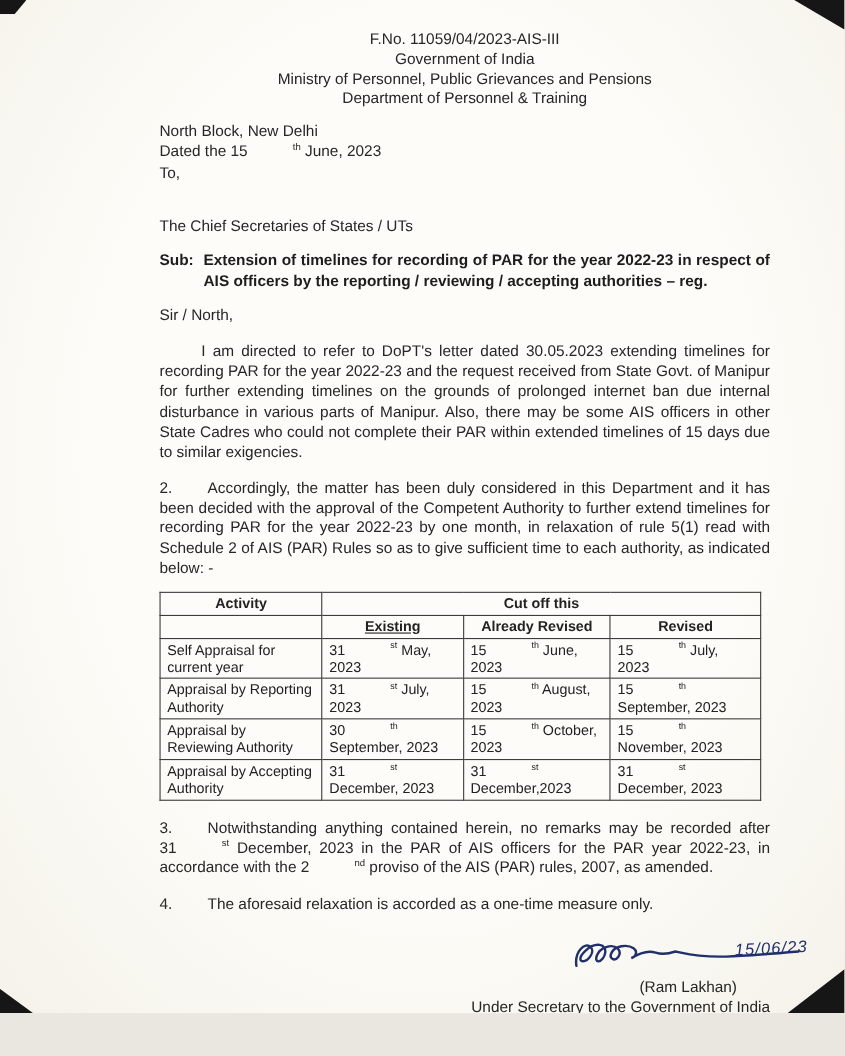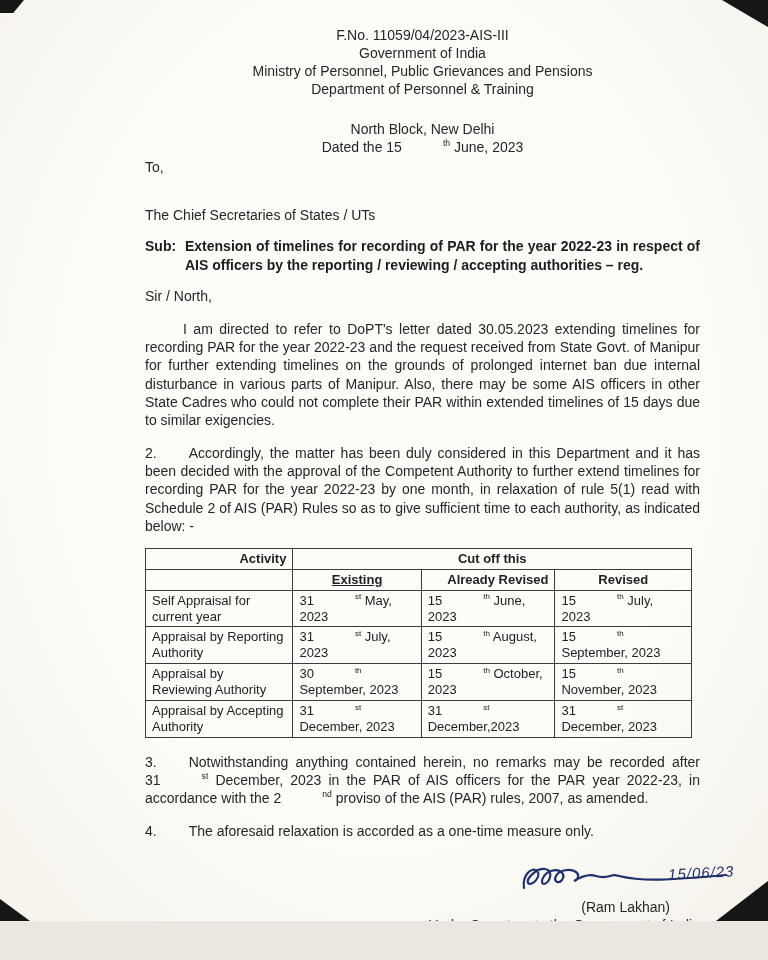--- a/index.html
+++ b/index.html
@@ -19,21 +19,21 @@
   .corner.tl { top:0; left:0; width:24px; height:13px; clip-path:polygon(0 0,100% 0,55% 100%,0 100%); }
   .corner.tr { top:0; right:0; width:46px; height:27px; clip-path:polygon(0 0,100% 0,100% 100%); }
   .corner.bl { bottom:0; left:0; width:30px; height:22px; clip-path:polygon(0 0,0 100%,100% 100%); }
   .corner.br { bottom:0; right:0; width:52px; height:40px; clip-path:polygon(100% 0,100% 100%,0 100%); }
 
   .content { padding:26px 68px 0 145px; font-size:14px; line-height:1.3; }
 
   .doc-header { text-align:center; }
   .doc-header div { line-height:18px; }
 
-  .place-date { text-align:center; margin-top:22px; }
+  .place-date { text-align:left; margin-top:12px; }
   .place-date div { line-height:18px; }
 
   .to-label { margin-top:2px; }
   .addressee { margin-top:30px; }
 
   .subject-row { display:flex; margin-top:13px; font-weight:bold; color:#1d1d1d; }
   .subject-row .sub-label { flex:0 0 40px; }
   .subject-row .sub-text { flex:1; text-align:justify; }
 
   .salutation { margin-top:13px; }
@@ -49,23 +49,23 @@
     font-size:13px;
     color:#222;
   }
   table.cutoff td {
     border:1px solid #3c3c3c;
     padding:2px 6px;
     vertical-align:top;
     line-height:1.22;
   }
   table.cutoff td.th { font-weight:bold; text-align:center; }
-  table.cutoff td.c1 { width:27%;text-align:right; }
+  table.cutoff td.c1 { width:27%; }
   table.cutoff td.c2 { width:23.5%;text-decoration:underline; }
-  table.cutoff td.c3 { width:24.5%;text-align:right; }
+  table.cutoff td.c3 { width:24.5%; }
   table.cutoff td.c4 { width:25%; }
 
   sup { font-size:0.62em; vertical-align:super; line-height:0;padding-left:41px; }
 
   .sig-block { margin-top:22px; text-align:right; line-height:18px; }
   .sig-wrap { position:relative; width:218px; height:36px; margin-left:auto; margin-right:-34px; }
   .sig-wrap svg { position:absolute; left:0; top:0; }
   .sig-date {
     position:absolute; right:0; top:2px;
     font-style:italic;

